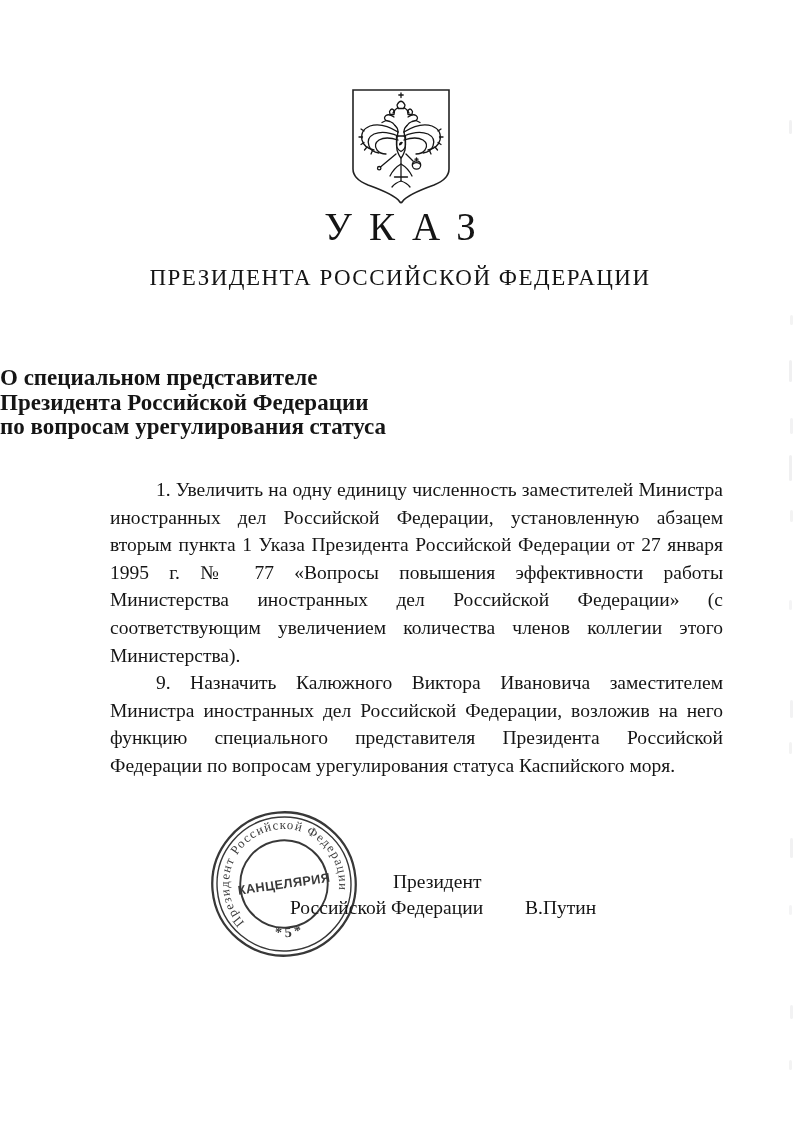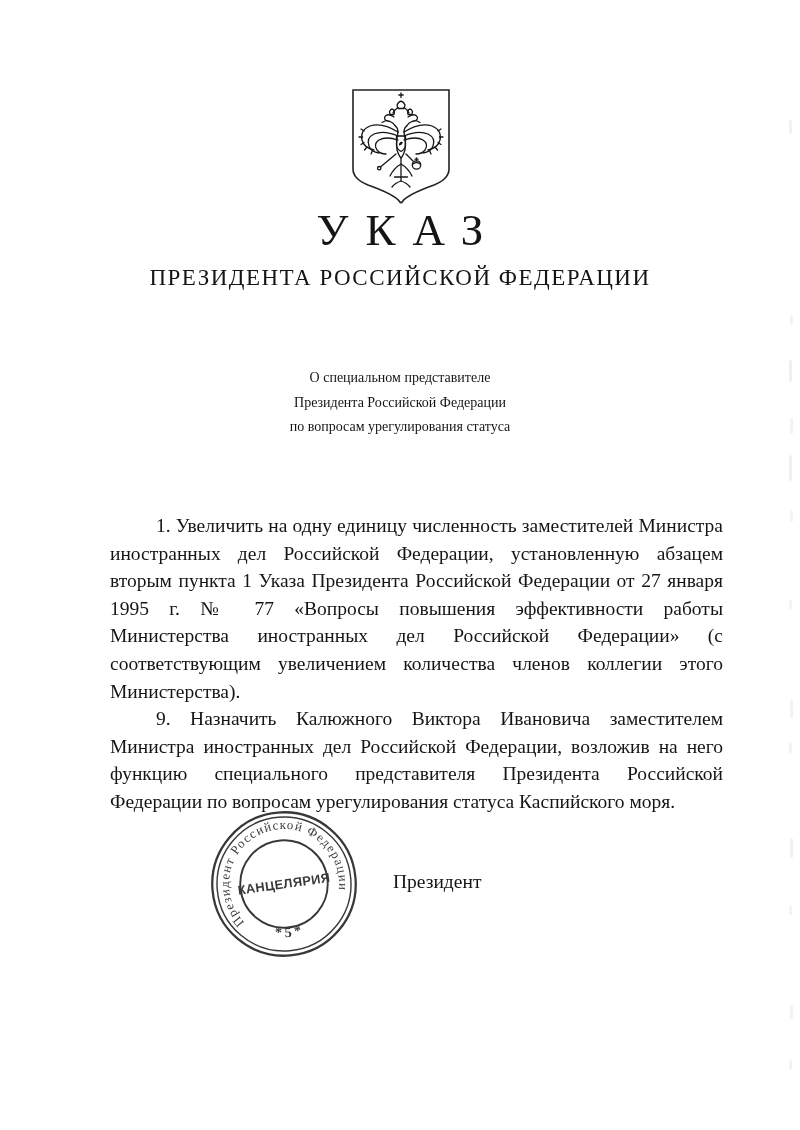--- a/index.html
+++ b/index.html
@@ -8,33 +8,33 @@
     width:800px;height:1130px;
     margin:0 auto;
     background:#ffffff;
     font-family:"Liberation Serif", serif;
     color:#151515;
     overflow:hidden;
   }
   .emblem{position:absolute;left:346px;top:84px;width:110px;height:122px;}
   .doc-type{
     position:absolute;top:204px;left:0;width:100%;
-    text-align:center;font-size:45px;letter-spacing:17px;padding-left:17px;
+    text-align:center;font-size:39px;letter-spacing:17px;padding-left:17px;
     box-sizing:border-box;white-space:nowrap;
   }
   .issuer{
     position:absolute;top:265px;left:0;width:100%;
     text-align:center;font-size:23px;letter-spacing:1.5px;white-space:nowrap;
   }
   .doc-title{
     position:absolute;top:366px;left:0;width:100%;
-    text-align:center;font-weight:normal;font-size:14px;line-height:24.7px;
+    text-align:left;font-weight:bold;font-size:23px;line-height:24.7px;
   }
   .body-text{
-    position:absolute;top:512px;left:110px;width:613px;
+    position:absolute;top:476px;left:110px;width:613px;
     font-size:19.5px;line-height:27.6px;text-align:justify;
   }
   .body-text p{margin:0;text-indent:46px;}
   .sig-line1{position:absolute;left:345px;top:871px;font-size:19.5px;margin-left:48px;}
   .sig-line2{position:absolute;left:290px;top:897px;font-size:19.5px;white-space:nowrap;}
   .sig-gap{display:inline-block;width:42px;}
   .footer{position:absolute;left:108px;top:981px;font-size:19.5px;line-height:25.8px;}
   .stamp{
     position:absolute;left:208px;top:808px;width:152px;height:152px;
     transform:rotate(-5deg);opacity:.88;
@@ -102,20 +102,23 @@
     <div>Президента Российской Федерации</div>
     <div>по вопросам урегулирования статуса</div>
   </div>
 
   <div class="body-text">
     <p>1. Увеличить на одну единицу численность заместителей Министра иностранных дел Российской Федерации, установленную абзацем вторым пункта 1 Указа Президента Российской Федерации от 27 января 1995 г. № 77 «Вопросы повышения эффективности работы Министерства иностранных дел Российской Федерации» (с соответствующим увеличением количества членов коллегии этого Министерства).</p>
     <p>9. Назначить Калюжного Виктора Ивановича заместителем Министра иностранных дел Российской Федерации, возложив на него функцию специального представителя Президента Российской Федерации по вопросам урегулирования статуса Каспийского моря.</p>
   </div>
 
   <div class="sig-line1">Президент</div>
+  <div class="sig-line2">
+    <span>Российской Федерации</span><span class="sig-gap"></span><span>В.Путин</span>
+  </div>
 
   <div class="stamp">
     <svg width="152" height="152" viewBox="0 0 160 160" xmlns="http://www.w3.org/2000/svg">
       <g stroke="#1d1d1d" fill="none">
         <circle cx="80" cy="80" r="75.5" stroke-width="2.4"></circle>
         <circle cx="80" cy="80" r="70.5" stroke-width="1.5"></circle>
         <circle cx="80" cy="80" r="46" stroke-width="2"></circle>
       </g>
       <defs>
         <path id="ringArc" d="M 39,121 A 58,58 0 1 1 121,121"></path>

